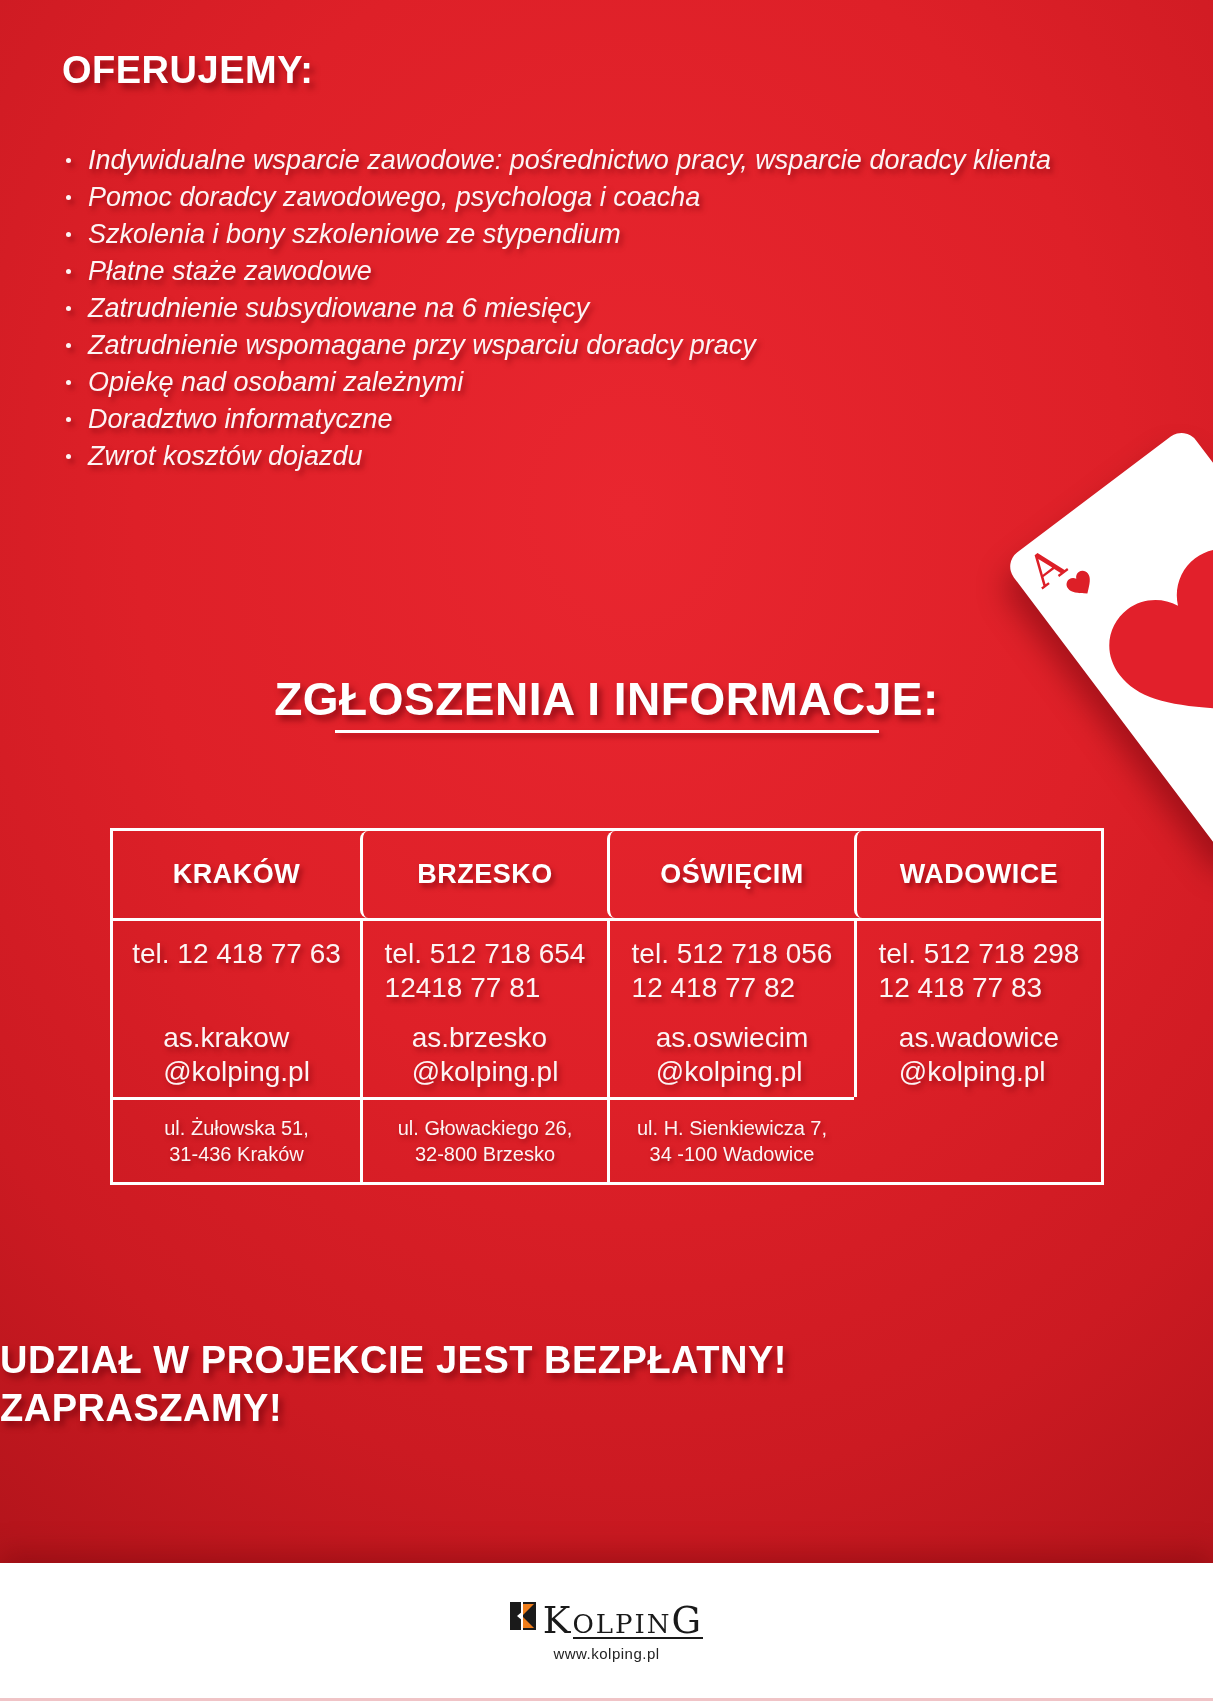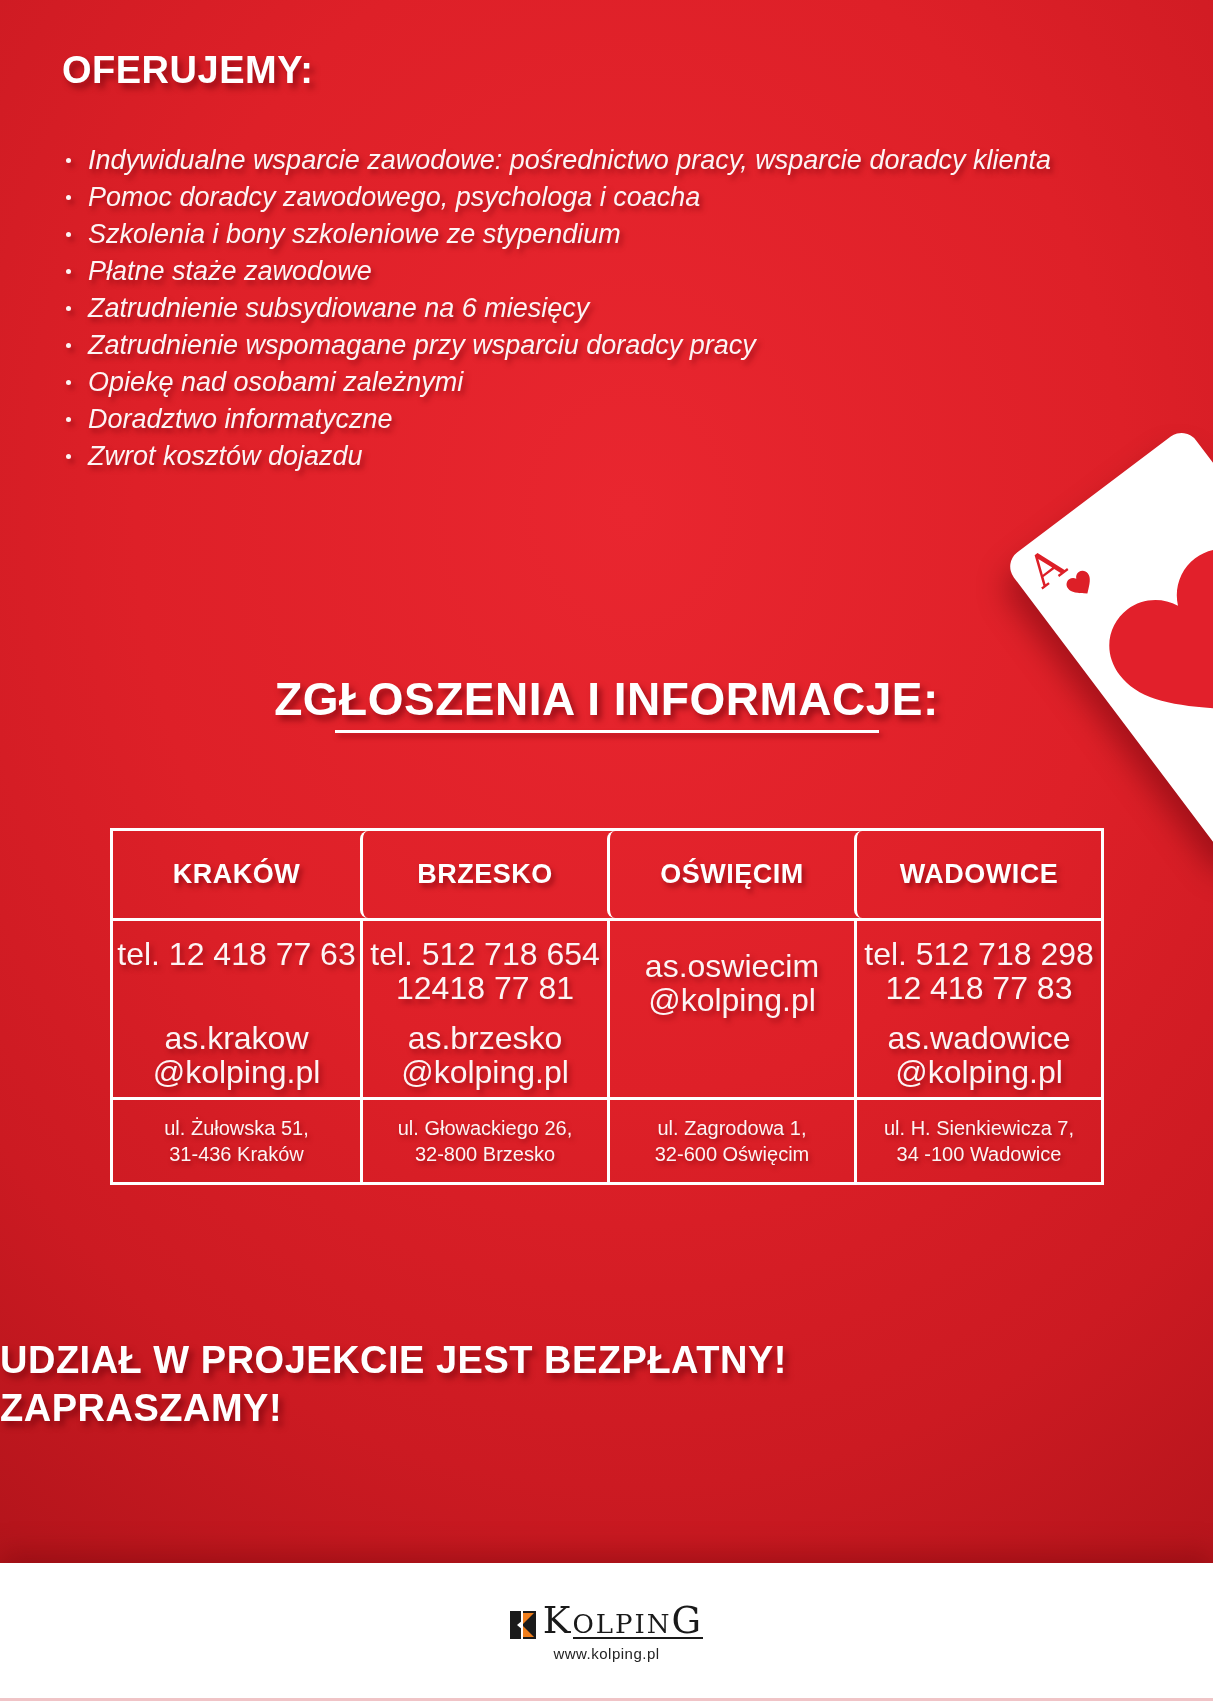--- a/index.html
+++ b/index.html
@@ -68,22 +68,22 @@
   }
   .cell{ border-left:3px solid #ffffff; border-top:3px solid #ffffff;
          display:flex; flex-direction:column; align-items:center; }
   .cell.first-col{ border-left:none; }
   .cell.first-row{ border-top:none; }
   .city-cell{ justify-content:center;
     font-size:27px; font-weight:700; letter-spacing:.5px;
     text-shadow:3px 4px 5px rgba(115,4,12,.6);
     border-radius:8px;
   }
-  .info-cell{ padding-top:16px; font-size:32px; line-height:34px; color:#fdf4f4;
-    text-shadow:3px 4px 5px rgba(115,4,12,.5); text-align:center;
+  .info-cell{ padding-top:16px; font-size:28px; line-height:34px; color:#fdf4f4;
+    text-shadow:3px 4px 5px rgba(115,4,12,.5); 
   }
   .phones{ white-space:pre-line; min-height:72px; }
   .email{ white-space:pre-line; margin-top:12px; }
   .addr-cell{ justify-content:center; font-size:20px; line-height:26px;
     color:#fdf4f4; text-shadow:2px 3px 4px rgba(115,4,12,.5); text-align:center;
     white-space:pre-line;
   }
 
   
   .banner{ position:absolute; left:0; top:1336px; width:100%; text-align:left; }
@@ -92,21 +92,21 @@
     text-shadow:4px 5px 6px rgba(110,0,10,.65);
   }
 
   
   .footer{
     position:absolute; left:0; bottom:0; width:100%; height:138px;
     background:#ffffff; color:#1a1a1a;
     display:flex; flex-direction:column; align-items:center; justify-content:center;
     box-shadow:0 -10px 26px rgba(100,0,6,.35);
   }
-  .logo-row{ display:flex; align-items:flex-end; gap:7px; }
+  .logo-row{ display:flex; align-items:flex-start; gap:7px; }
   .logo-mark{ width:26px; height:28px; }
   .wordmark{
     position:relative; font-family:"DejaVu Serif", serif; color:#1a1a1a;
     letter-spacing:2px; line-height:1;
   }
   .wm-big{ font-size:37px; }
   .wm-small{ font-size:26px; }
   .wordmark::after{
     content:""; position:absolute; left:30px; right:0; bottom:0px;
     height:2px; background:#1a1a1a;
@@ -161,36 +161,36 @@
       <div class="email">as.krakow
 @kolping.pl</div>
     </div>
     <div class="cell info-cell">
       <div class="phones">tel. 512 718 654
 12418 77 81</div>
       <div class="email">as.brzesko
 @kolping.pl</div>
     </div>
     <div class="cell info-cell">
+      <div class="phones">tel. 512 718 056
+12 418 77 82</div>
       <div class="email">as.oswiecim
 @kolping.pl</div>
     </div>
     <div class="cell info-cell">
       <div class="phones">tel. 512 718 298
 12 418 77 83</div>
       <div class="email">as.wadowice
 @kolping.pl</div>
     </div>
 
     <div class="cell addr-cell first-col">ul. Żułowska 51,
 31-436 Kraków</div>
     <div class="cell addr-cell">ul. Głowackiego 26,
 32-800 Brzesko</div>
-    <div class="cell addr-cell">ul. Zagrodowa 1,
-32-600 Oświęcim</div>
     <div class="cell addr-cell">ul. H. Sienkiewicza 7,
 34 -100 Wadowice</div>
   </div>
 
   <div class="banner">
     <div>UDZIAŁ W PROJEKCIE JEST BEZPŁATNY!</div>
     <div>ZAPRASZAMY!</div>
   </div>
 
   <footer class="footer">

